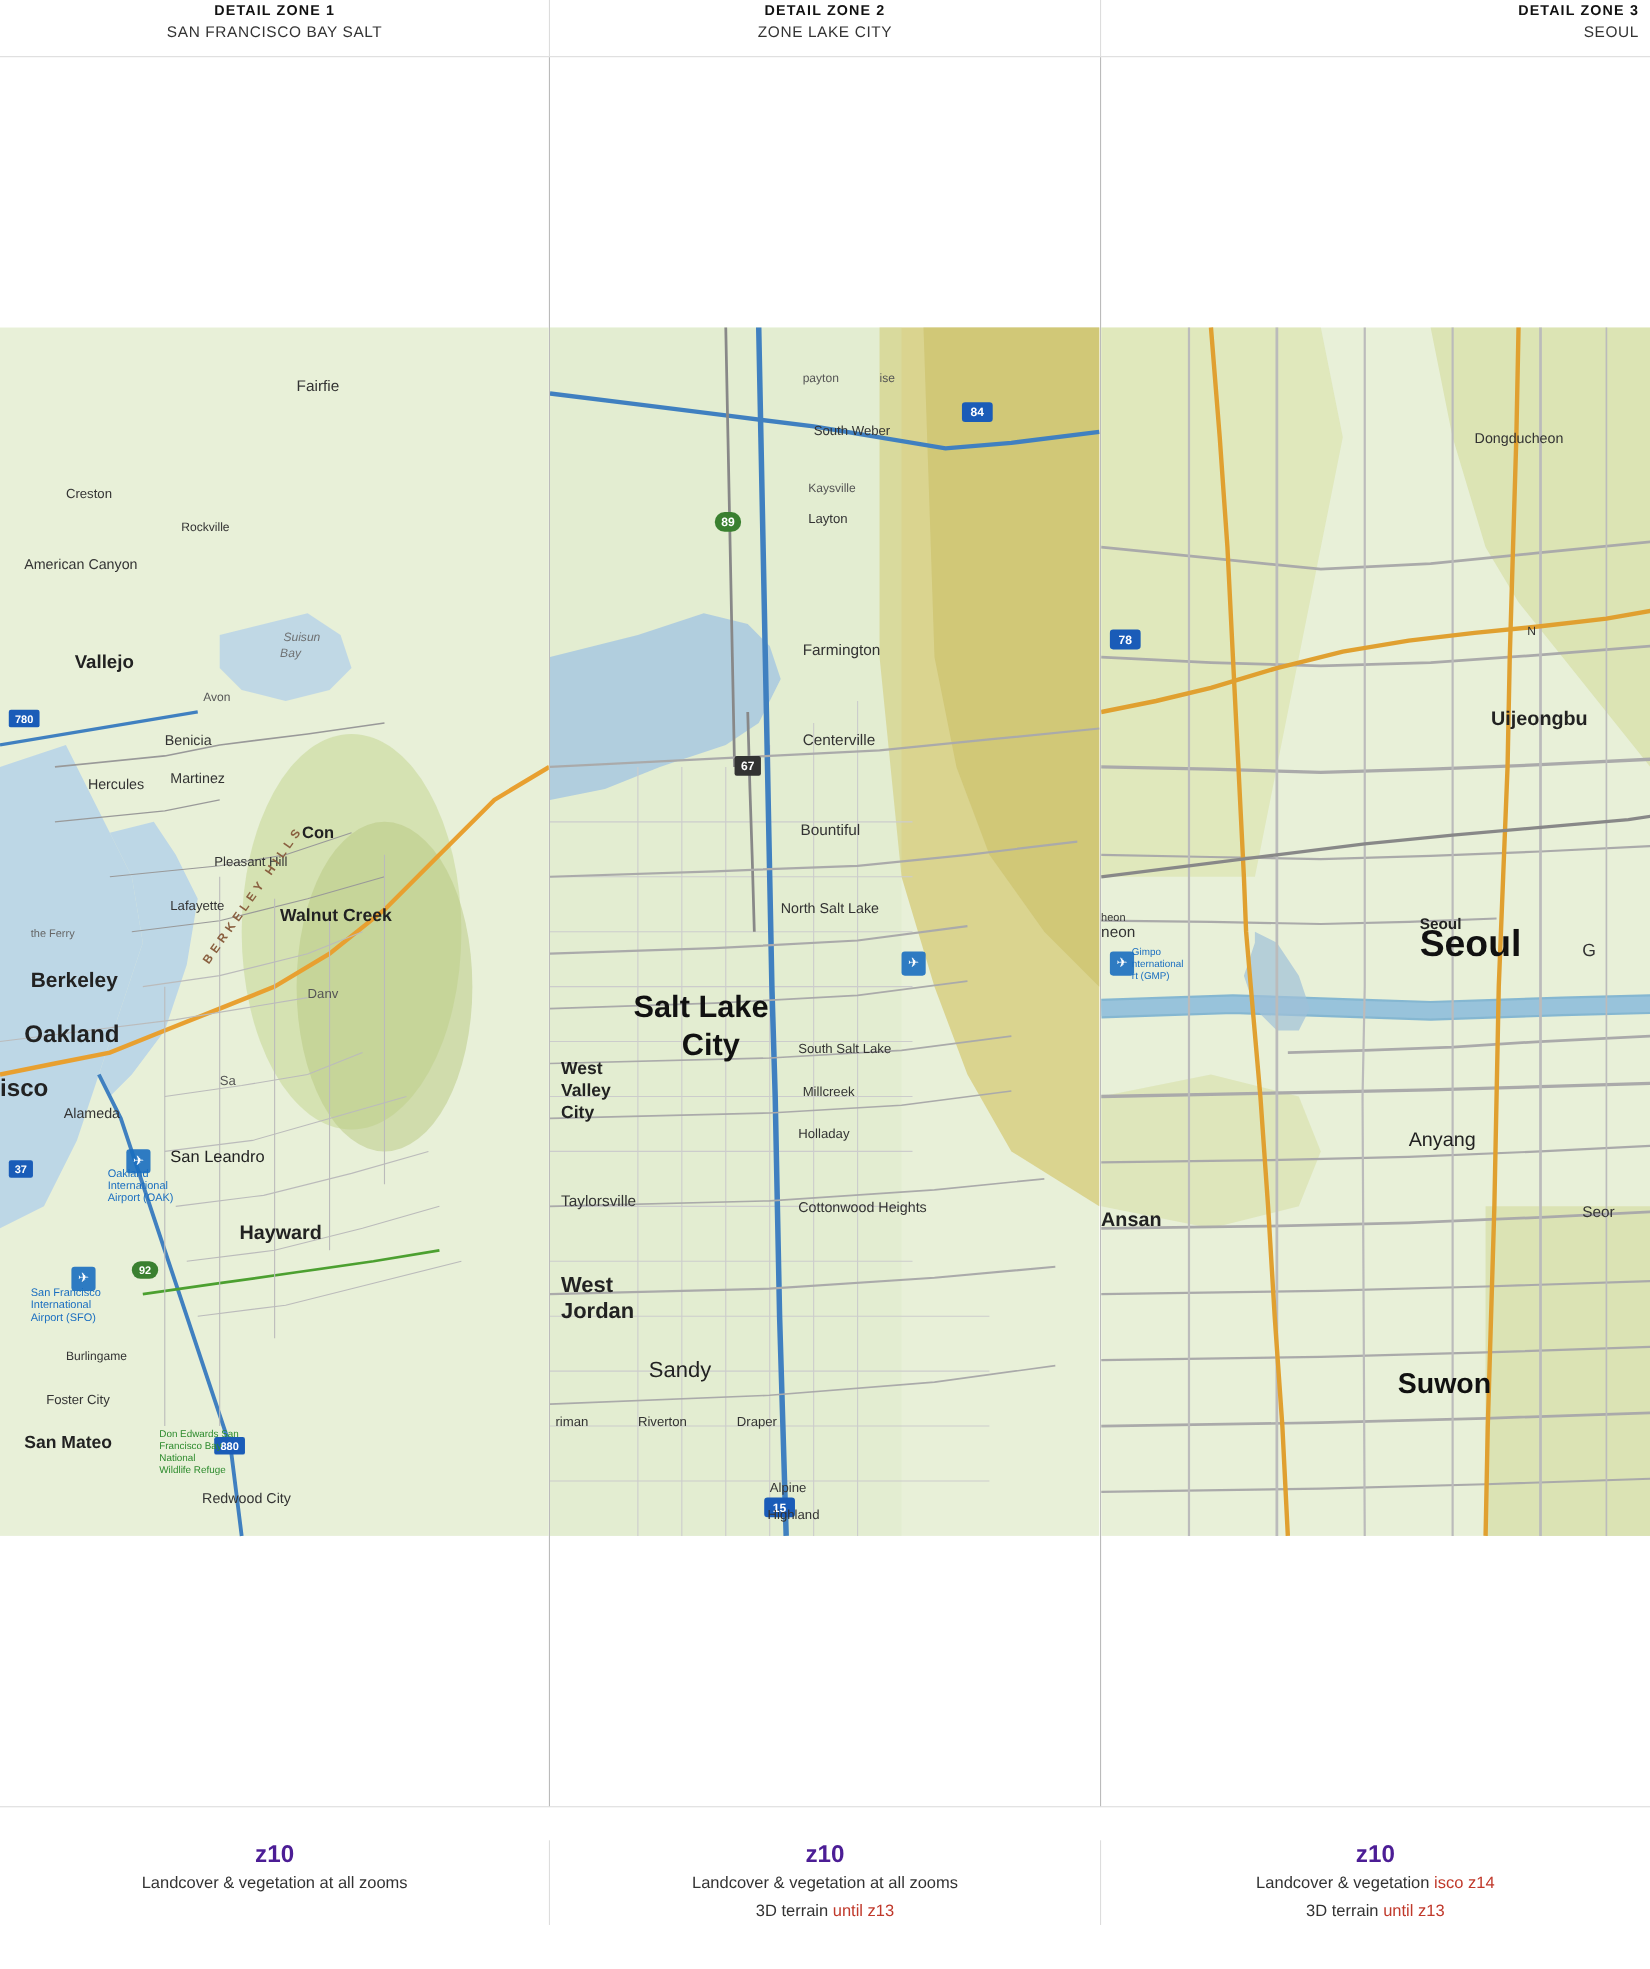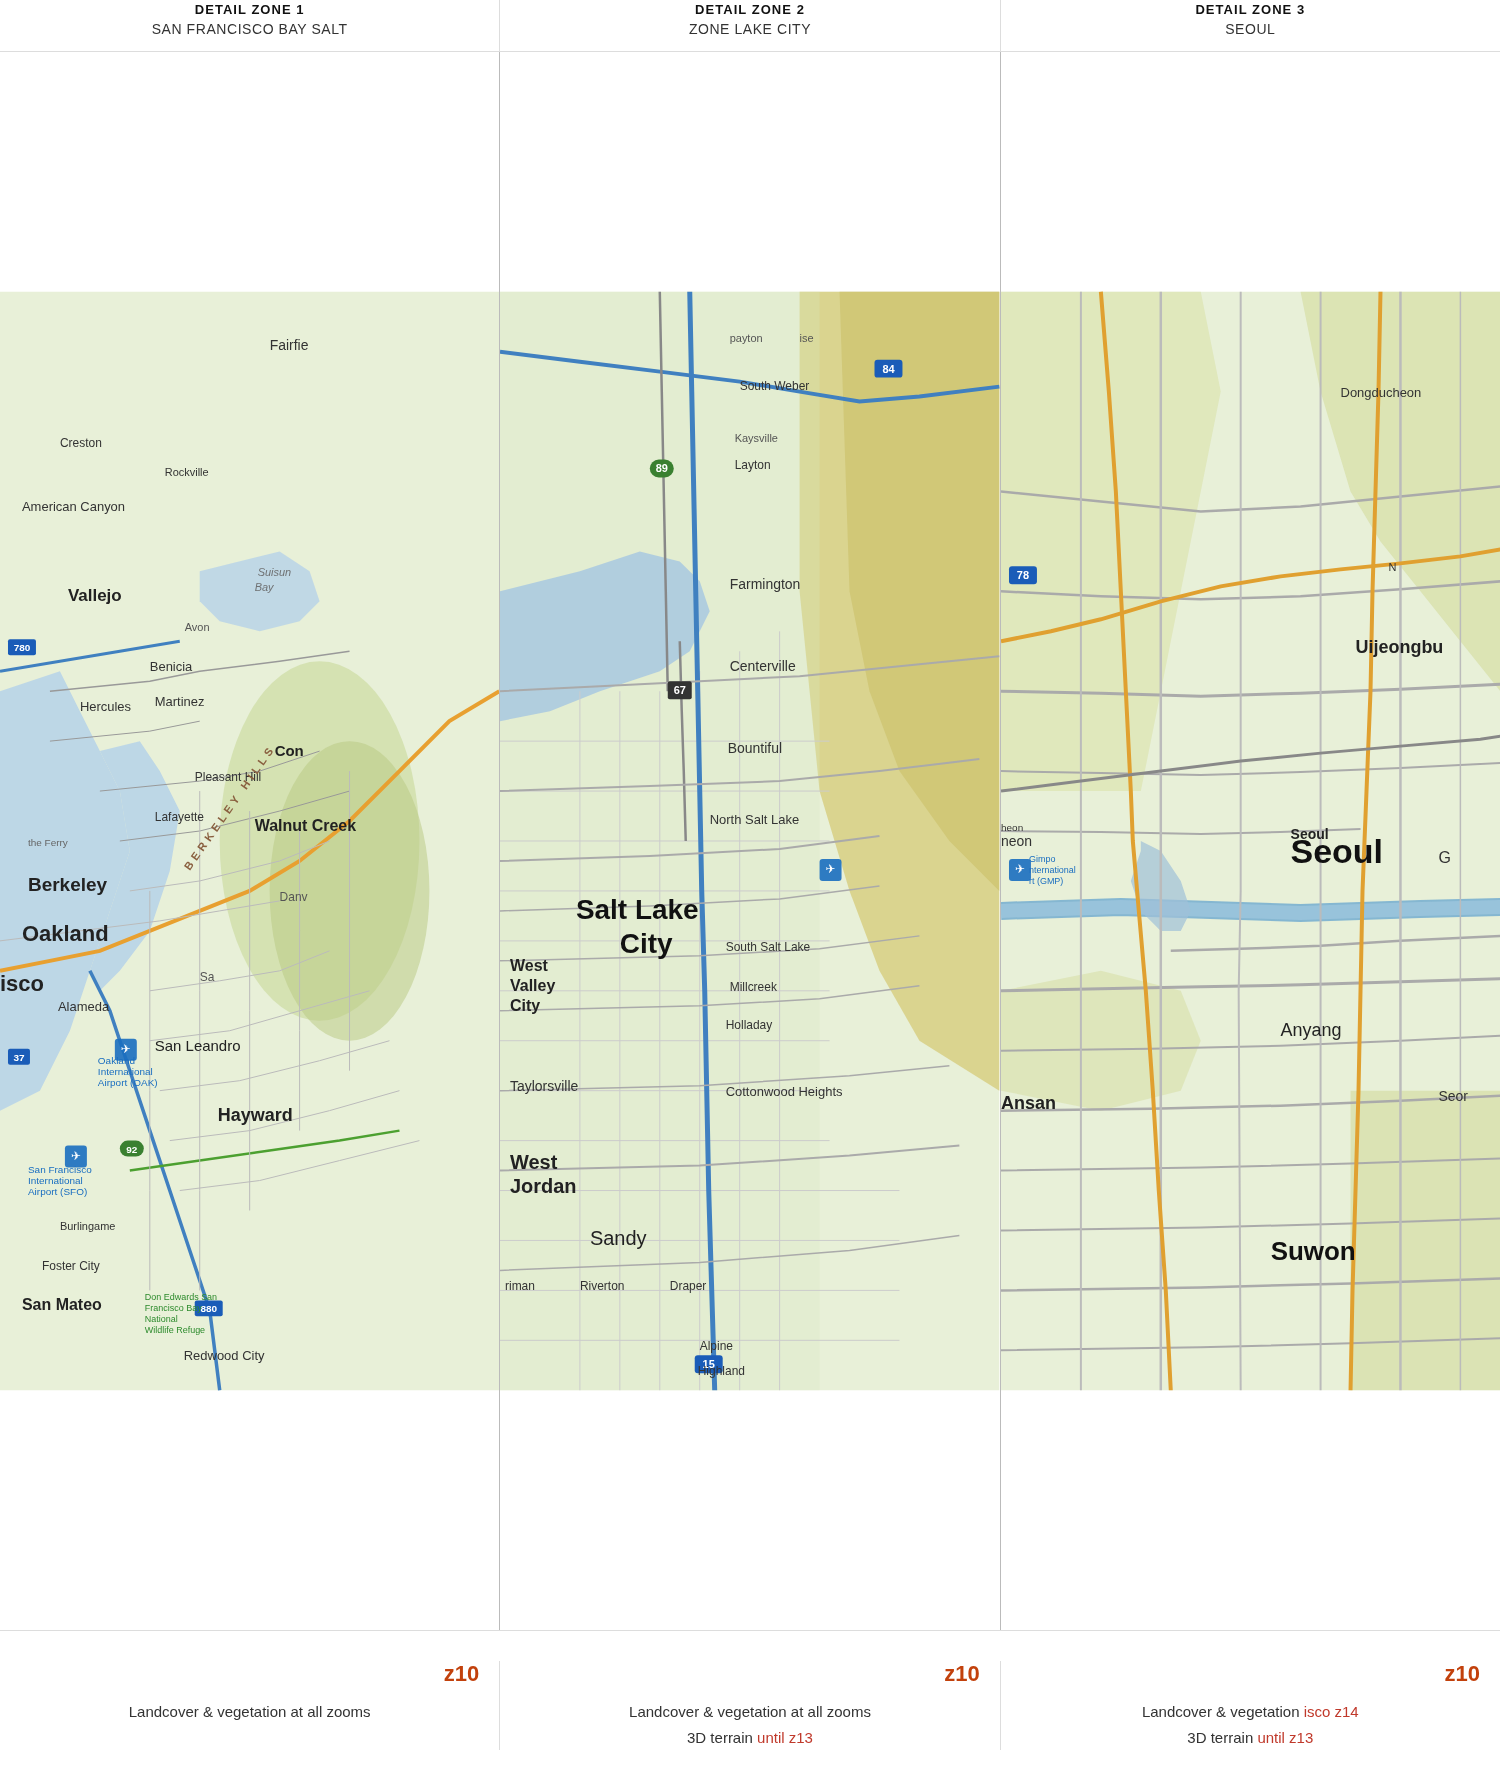--- a/index.html
+++ b/index.html
@@ -17,21 +17,21 @@
       display: flex;
       border-bottom: 1px solid #ddd;
       background: #fff;
     }
     .header-zone {
       flex: 1;
       text-align: center;
       padding: 2px 10px 14px;
       border-right: 1px solid #ddd;
     }
-    .header-zone:last-child { border-right: none; }
+    .header-zone:last-child { border-right: none; text-align: right; }
     .zone-label {
       font-size: 13px;
       font-weight: 700;
       letter-spacing: 0.08em;
       color: #111;
       text-transform: uppercase;
     }
     .zone-city {
       font-size: 14px;
       font-weight: 400;
@@ -71,23 +71,22 @@
     .footer-zone {
       flex: 1;
       text-align: center;
       padding: 0 20px;
       border-right: 1px solid #ddd;
     }
     .footer-zone:last-child { border-right: none; }
     .footer-zoom {
       font-size: 22px;
       font-weight: 700;
-      color: #c2410c;
-      margin-bottom: 12px;
-      text-align: right;
+      color: #4c1d95;
+      margin-bottom: 0;
     }
     .footer-line {
       font-size: 15px;
       color: #333;
       line-height: 1.7;
     }
     .highlight-red { color: #c0392b; }
   </style>
 </head>
 <body>

